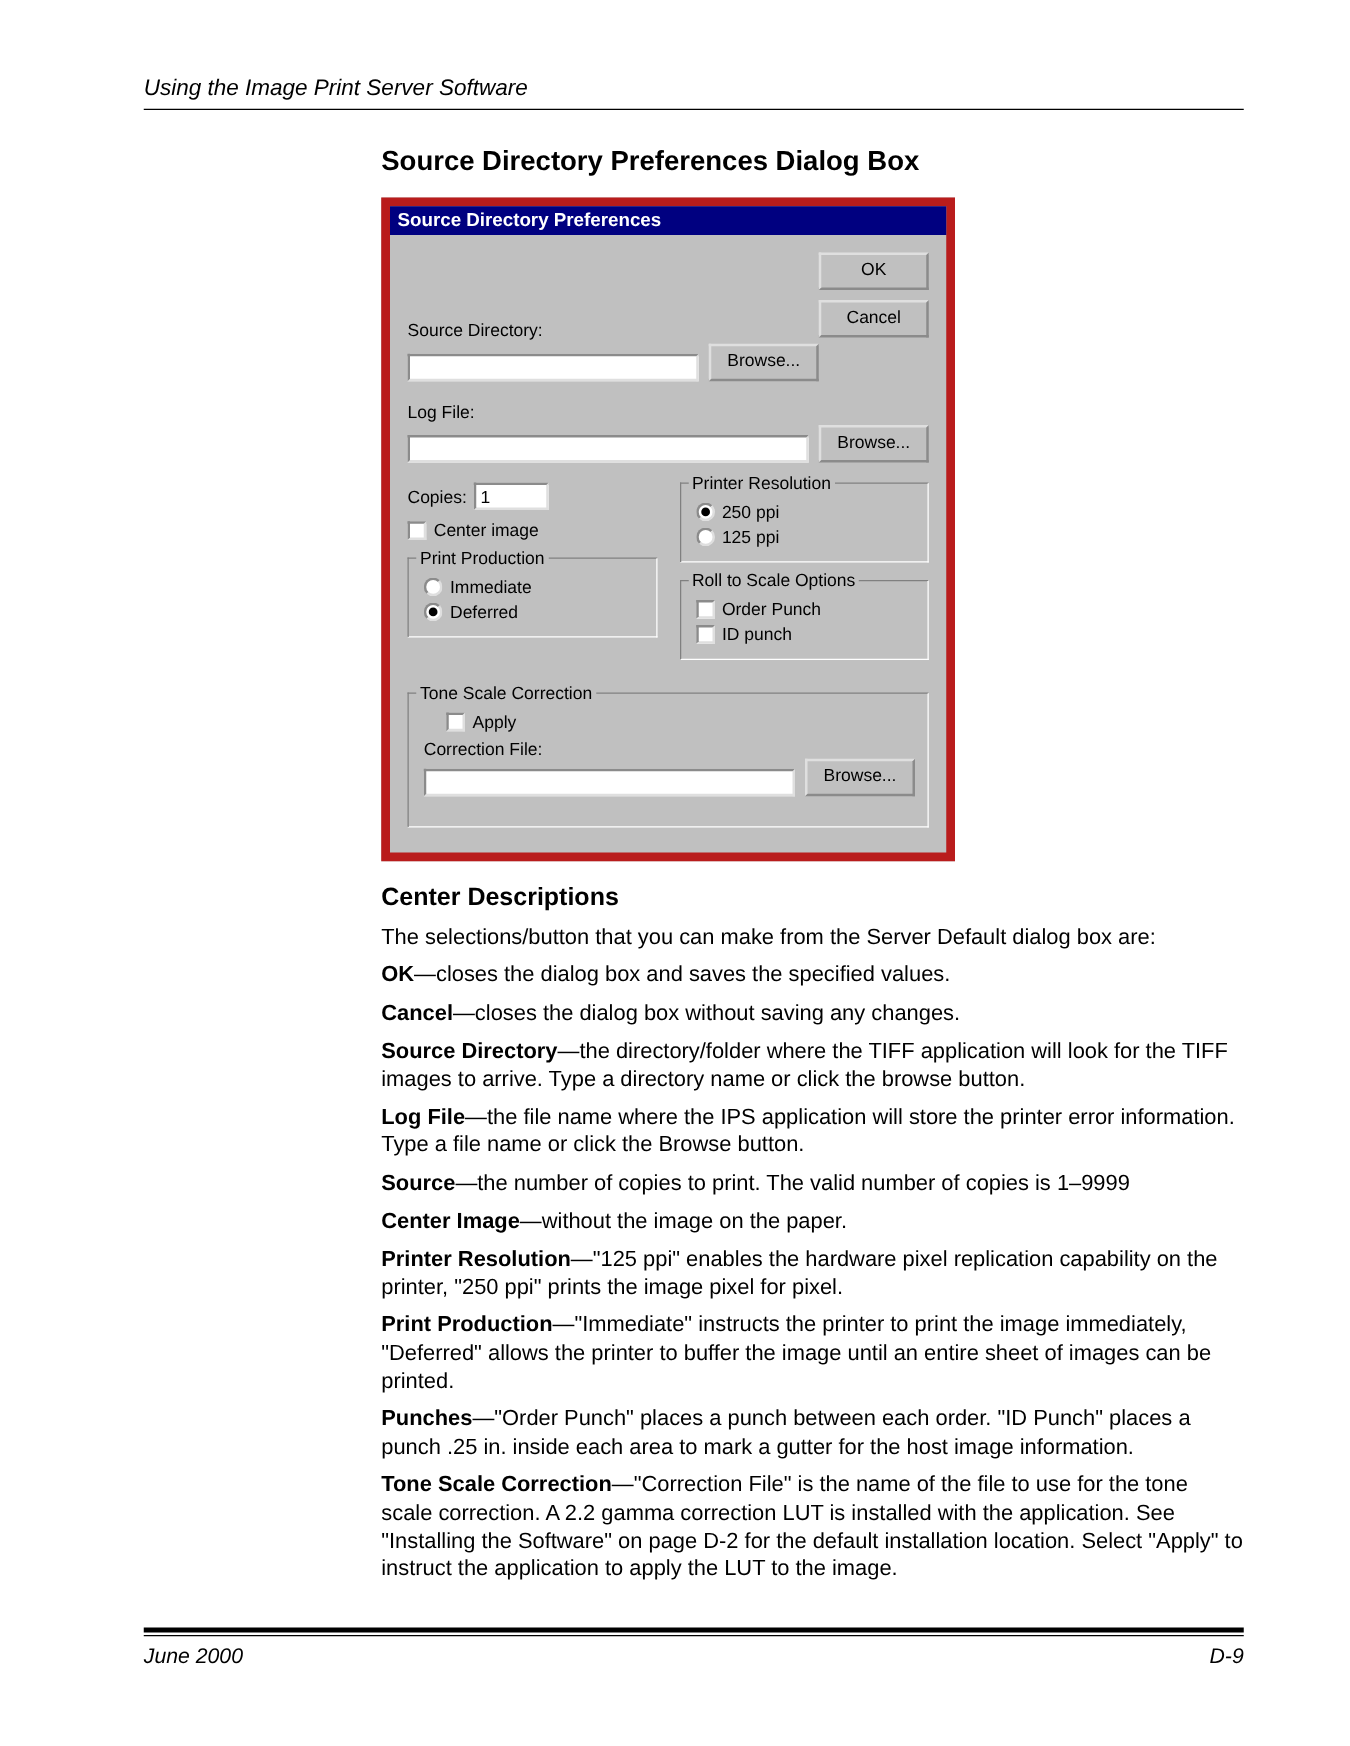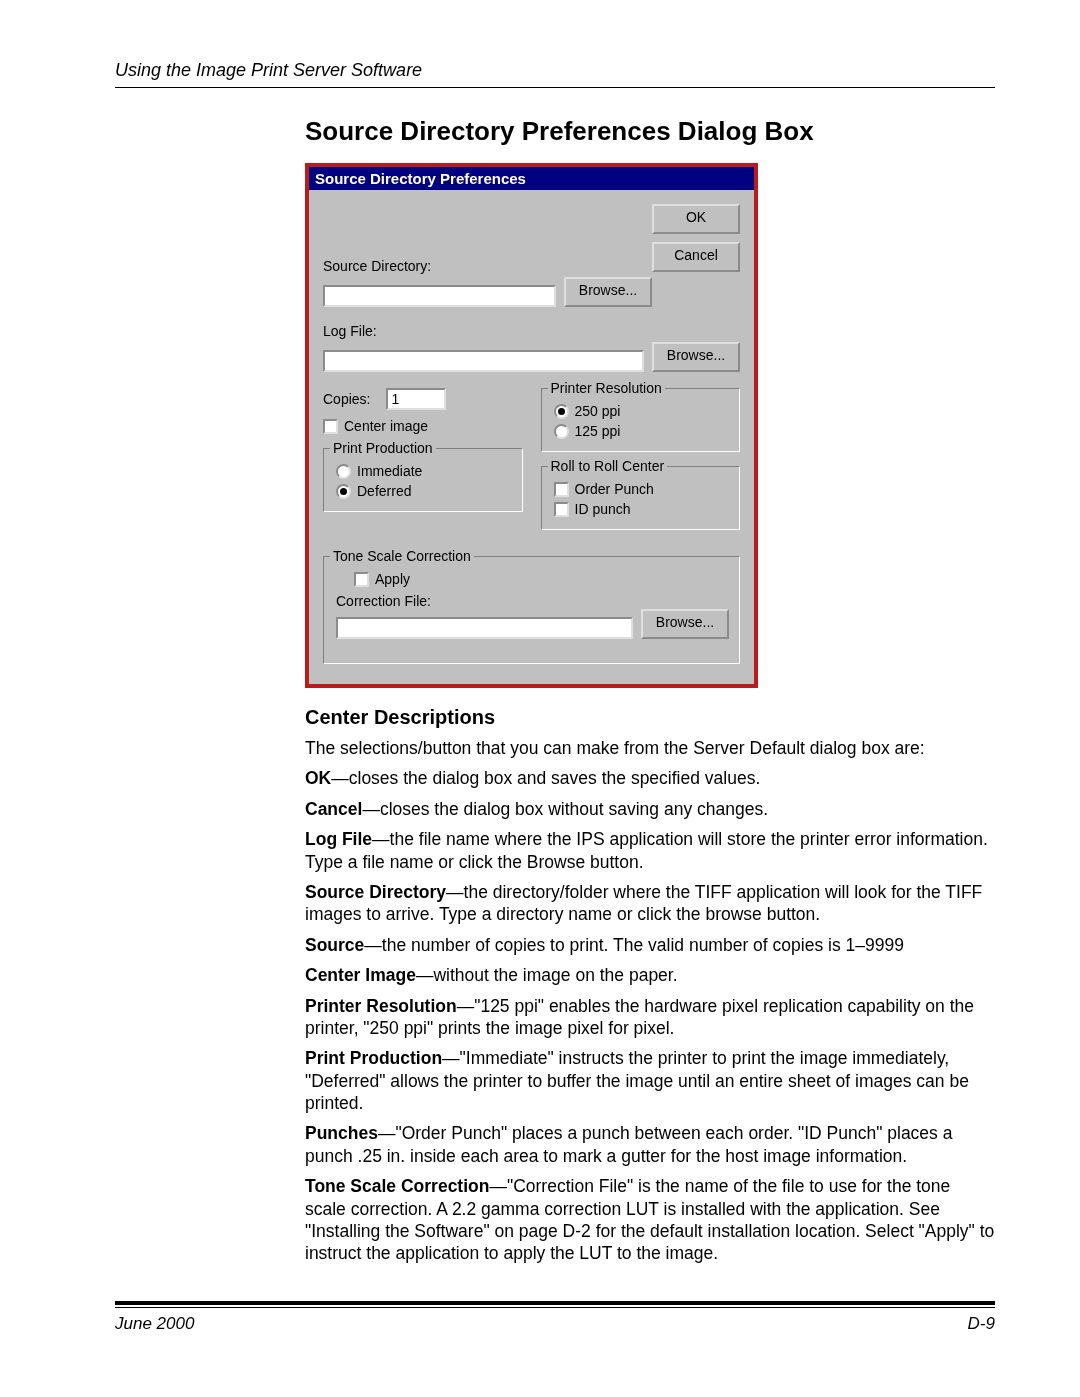--- a/index.html
+++ b/index.html
@@ -20,39 +20,39 @@
   .hr-top {
     border: 0;
     border-top: 1.5px solid #000;
     margin: 0 0 28px 0;
   }
   .content-col {
     margin-left: 190px;
   }
   h1.sec {
     font-weight: bold;
-    font-size: 26px;
+    font-size: 22px;
     margin: 0 0 16px 0;
   }
   h2.sub {
     font-weight: bold;
     font-size: 20px;
     margin: 18px 0 8px 0;
   }
   .desc p {
     font-size: 17.5px;
     line-height: 1.28;
     margin: 4px 0 8px 0;
   }
   .desc b { font-weight: bold; }
 
   
   .dlg {
     width: 445px;
-    border: 4px solid #b91c1c;
+    border: 7px solid #b91c1c;
     background: #c0c0c0;
     font-family: "MS Sans Serif", Tahoma, Arial, sans-serif;
     font-size: 14px;
   }
   .titlebar {
     background: #000080;
     color: #fff;
     font-weight: bold;
     font-size: 15px;
     padding: 3px 6px;
@@ -83,21 +83,21 @@
     padding: 1px 3px;
     font-size: 14px;
   }
   .src-row, .log-row, .corr-row {
     display: flex;
     gap: 8px;
     align-items: center;
     margin-bottom: 8px;
   }
   .src-row .txt, .log-row .txt, .corr-row .txt { flex: 1; }
-  .copies-row { display:flex; align-items:center; gap:16px; margin-bottom:8px;}
+  .copies-row { display:flex; align-items:center; gap:6px; margin-bottom:8px;}
   .copies-row .txt { width: 60px; }
   .chk, .rad {
     width: 15px; height: 15px;
     border: 2px inset #dfdfdf;
     background: #fff;
     display: inline-block;
     vertical-align: middle;
     margin-right: 6px;
     position: relative;
     box-sizing: border-box;
@@ -220,21 +220,21 @@
                 <span class="rad on"></span>
                 <span>250 ppi</span>
               </div>
               <div class="opt">
                 <span class="rad"></span>
                 <span>125 ppi</span>
               </div>
             </div>
 
             <div class="grp">
-              <span class="legend">Roll to Roll Center</span>
+              <span class="legend">Roll to Scale Options</span>
               <div class="opt">
                 <span class="chk"></span>
                 <span>Order Punch</span>
               </div>
               <div class="opt">
                 <span class="chk"></span>
                 <span>ID punch</span>
               </div>
             </div>
           </div>
@@ -254,22 +254,22 @@
         </div>
 
       </div>
     </div>
 
     <h2 class="sub">Center Descriptions</h2>
     <div class="desc">
       <p>The selections/button that you can make from the Server Default dialog box are:</p>
       <p><b>OK</b><span>—closes the dialog box and saves the specified values.</span></p>
       <p><b>Cancel</b><span>—closes the dialog box without saving any changes.</span></p>
+      <p><b>Source Directory</b><span>—the directory/folder where the TIFF application will look for the TIFF images to arrive. Type a directory name or click the browse button.</span></p>
       <p><b>Log File</b><span>—the file name where the IPS application will store the printer error information. Type a file name or click the Browse button.</span></p>
-      <p><b>Source Directory</b><span>—the directory/folder where the TIFF application will look for the TIFF images to arrive. Type a directory name or click the browse button.</span></p>
       <p><b>Source</b><span>—the number of copies to print. The valid number of copies is 1–9999</span></p>
       <p><b>Center Image</b><span>—without the image on the paper.</span></p>
       <p><b>Printer Resolution</b><span>—"125 ppi" enables the hardware pixel replication capability on the printer, "250 ppi" prints the image pixel for pixel.</span></p>
       <p><b>Print Production</b><span>—"Immediate" instructs the printer to print the image immediately, "Deferred" allows the printer to buffer the image until an entire sheet of images can be printed.</span></p>
       <p><b>Punches</b><span>—"Order Punch" places a punch between each order. "ID Punch" places a punch .25 in. inside each area to mark a gutter for the host image information.</span></p>
       <p><b>Tone Scale Correction</b><span>—"Correction File" is the name of the file to use for the tone scale correction. A 2.2 gamma correction LUT is installed with the application. See "Installing the Software" on page D-2 for the default installation location. Select "Apply" to instruct the application to apply the LUT to the image.</span></p>
     </div>
   </div>
 
   <hr class="hr-bot1">

